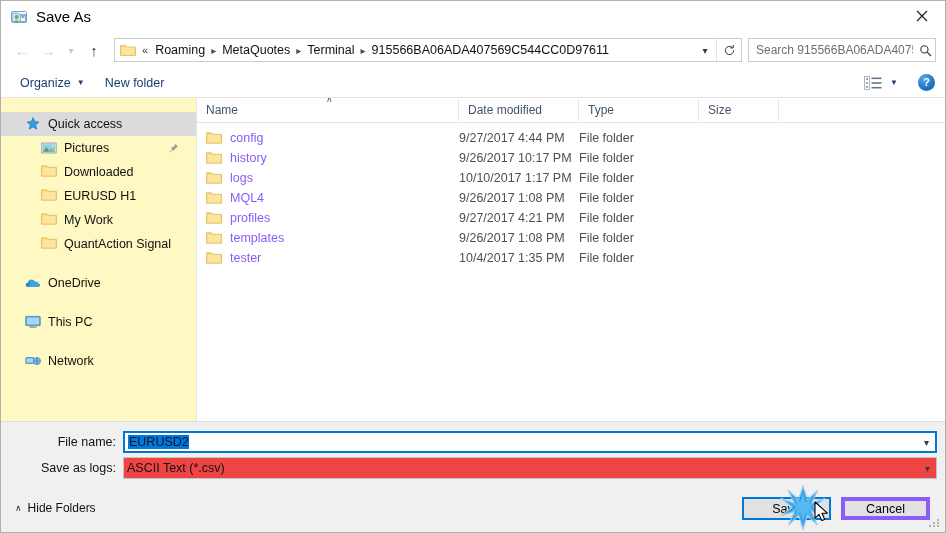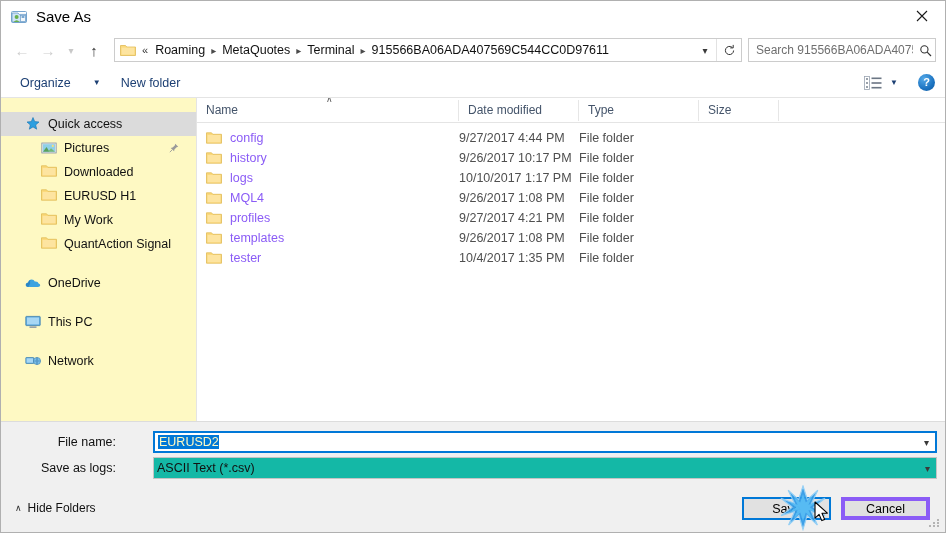--- a/index.html
+++ b/index.html
@@ -187,21 +187,21 @@
     border-bottom: 1px solid #e4e4e4;
     box-sizing: border-box;
   }
   .cmd-item {
     font-size: 12.5px;
     color: #1c3f73;
     padding: 3px 7px;
     display: flex;
     align-items: center;
   }
-  .cmd-item.organize { margin-left: 12px; gap: 16px; }
+  .cmd-item.organize { margin-left: 12px; }
   .cmd-caret {
     margin-left: 6px;
     font-size: 8px;
     color: #1c3f73;
   }
   .cmd-right {
     position: absolute;
     right: 10px;
     display: flex;
     align-items: center;
@@ -349,21 +349,20 @@
     border-top: 1px solid #dcdcdc;
     box-sizing: border-box;
   }
   .form-row {
     position: absolute;
     left: 0;
     width: 100%;
     height: 22px;
     display: flex;
     align-items: center;
-    gap: 30px;
   }
   .form-row.r1 { top: 9px; }
   .form-row.r2 { top: 35px; }
   .form-label {
     width: 122px;
     text-align: right;
     padding-right: 7px;
     font-size: 12.5px;
     color: #111;
     box-sizing: border-box;
@@ -373,32 +372,32 @@
     flex: 1;
     margin-right: 8px;
     height: 22px;
     box-sizing: border-box;
     display: flex;
     align-items: center;
     background: #ffffff;
     border: 1px solid #7a7a7a;
   }
   .combo.focused { border: 2px solid #0078d7; }
-  .combo.disabled { background: #14b8a6; border: 1px solid #c4c4c4; }
+  .combo.disabled { background: #ef4444; border: 1px solid #c4c4c4; }
   .combo-value {
     flex: 1;
     padding-left: 3px;
     font-size: 12.5px;
     color: #111;
     white-space: nowrap;
     overflow: hidden;
   }
   .sel-text {
     background: #0078d7;
-    color: #fef9c3;
+    color: #0f172a;
     padding: 1px 0px 1px 1px;
   }
   .combo-caret {
     width: 17px;
     display: flex;
     align-items: center;
     justify-content: center;
     font-size: 10px;
     color: #3a3a3a;
     flex: none;

